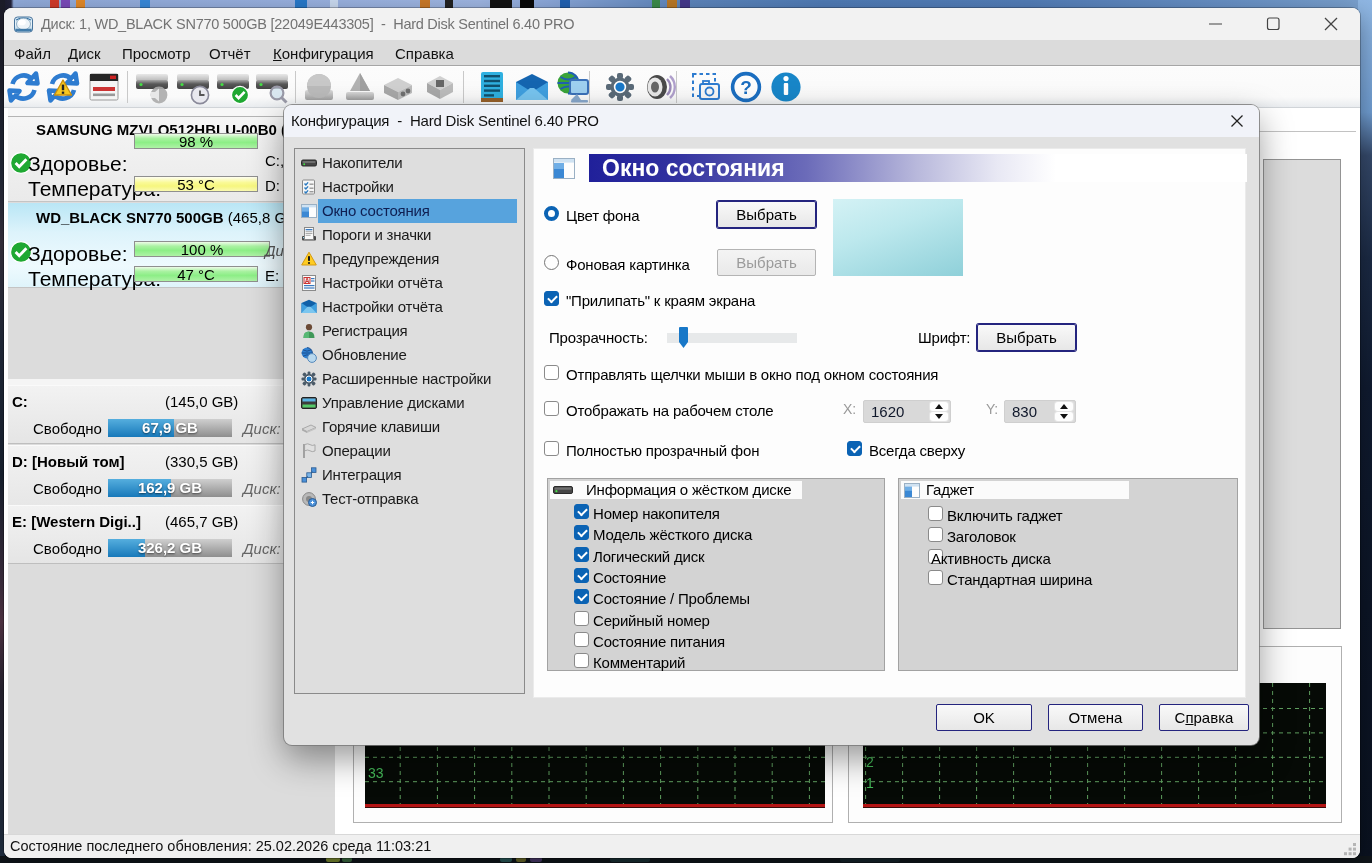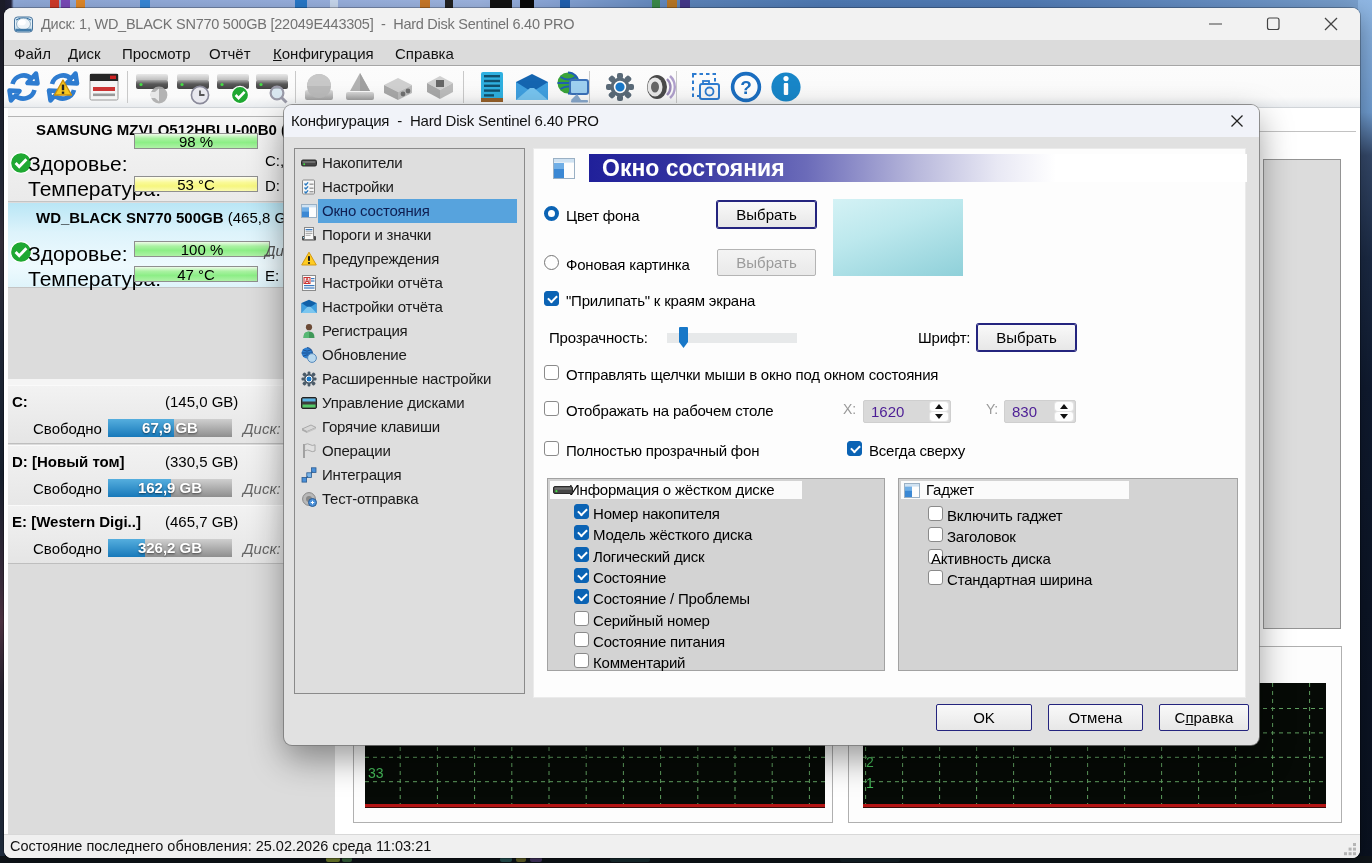--- a/index.html
+++ b/index.html
@@ -52,21 +52,21 @@
   box-shadow:0 0 0 1px rgba(120,120,120,.8), 0 14px 34px rgba(0,0,0,.4); overflow:hidden; }
 #dlg-title { left:0; top:0; width:100%; height:32px; background:#f1f3f9; font-size:15px; color:#111; line-height:32px; padding-left:7px; letter-spacing:-0.2px; }
 #dlg-list { left:10px; top:43px; width:231px; height:546px; background:#dedede; border:1px solid #8a8a8a; }
 #dlg-white { left:249px; top:43px; width:713px; height:550px; background:#fdfdfd; border:1px solid #ebebeb; }
 
 .li { position:absolute; left:0; width:229px; height:24px; font-size:15px; color:#1a1a1a; letter-spacing:-0.2px; }
 .li .txt { position:absolute; left:27px; top:3px; white-space:nowrap; }
 .li .ic { position:absolute; left:6px; top:4px; width:16px; height:16px; }
 .li.sel .hl { position:absolute; left:23px; top:0px; width:199px; height:24px; background:#57a3dd; }
 .li.sel .txt { color:#0f1f52; }
-.spin { position:absolute; height:23px; background:#d9d9d9; border:1px solid #cfcfcf; border-radius:2px; font-size:15px; color:#4c1d95; }
+.spin { position:absolute; height:23px; background:#d9d9d9; border:1px solid #cfcfcf; border-radius:2px; font-size:15px; color:#0f172a; }
 .spin span { position:absolute; left:7px; top:2px; }
 .spin::before { content:""; position:absolute; right:2px; top:1px; width:18px; height:9px; background:#fdfdfd; border-radius:3px; box-shadow:0 0 0 1px #e4e4e4; }
 .spin::after { content:""; position:absolute; right:2px; bottom:1px; width:18px; height:9px; background:#fdfdfd; border-radius:3px; box-shadow:0 0 0 1px #e4e4e4; }
 .spin i.up { position:absolute; right:7px; top:3px; width:0; height:0; border-left:4px solid transparent; border-right:4px solid transparent; border-bottom:5px solid #111; z-index:2; }
 .spin i.dn { position:absolute; right:7px; bottom:3px; width:0; height:0; border-left:4px solid transparent; border-right:4px solid transparent; border-top:5px solid #111; z-index:2; }
 .fbtn { font-size:15px; }
 
 .cb { position:absolute; width:15px; height:15px; border:1px solid #8a8a8a; border-radius:3px; background:#fff; }
 .cb.on { background:#0b63b4; border-color:#0b63b4; }
 .cb.on::after { content:""; position:absolute; left:3px; top:3px; width:7px; height:4px;
@@ -648,21 +648,21 @@
     <div class="cb on" style="left:313px;top:292px;"></div>
     <div class="lbl13" style="left:335px;top:293px;">Всегда сверху</div>
 
     <div class="gb" style="left:13px;top:329px;width:338px;height:193px;">
       <div class="cap" style="width:252px;line-height:18px;">
         <svg class="abs" style="left:3px;top:5px" width="20" height="8" viewBox="0 0 20 8">
             <rect x="0.5" y="0.5" width="19" height="7" rx="1.5" fill="#464646" stroke="#2a2a2a"></rect>
             <rect x="1.5" y="1.5" width="17" height="2.2" rx="1" fill="#6e6e6e"></rect>
             <circle cx="3.4" cy="5.2" r="1.1" fill="#44dd44"></circle>
           </svg>
-        <span style="padding-left:19px;">Информация о жёстком диске</span>
+        <span style="padding-left:36px;">Информация о жёстком диске</span>
       </div>
       <div class="cb on" style="left:26px;top:25px;"></div>
         <div class="lbl13" style="left:45px;top:26px;">Номер накопителя</div>
       <div class="cb on" style="left:26px;top:46px;"></div>
         <div class="lbl13" style="left:45px;top:47px;">Модель жёсткого диска</div>
       <div class="cb on" style="left:26px;top:68px;"></div>
         <div class="lbl13" style="left:45px;top:69px;">Логический диск</div>
       <div class="cb on" style="left:26px;top:89px;"></div>
         <div class="lbl13" style="left:45px;top:90px;">Состояние</div>
       <div class="cb on" style="left:26px;top:110px;"></div>

